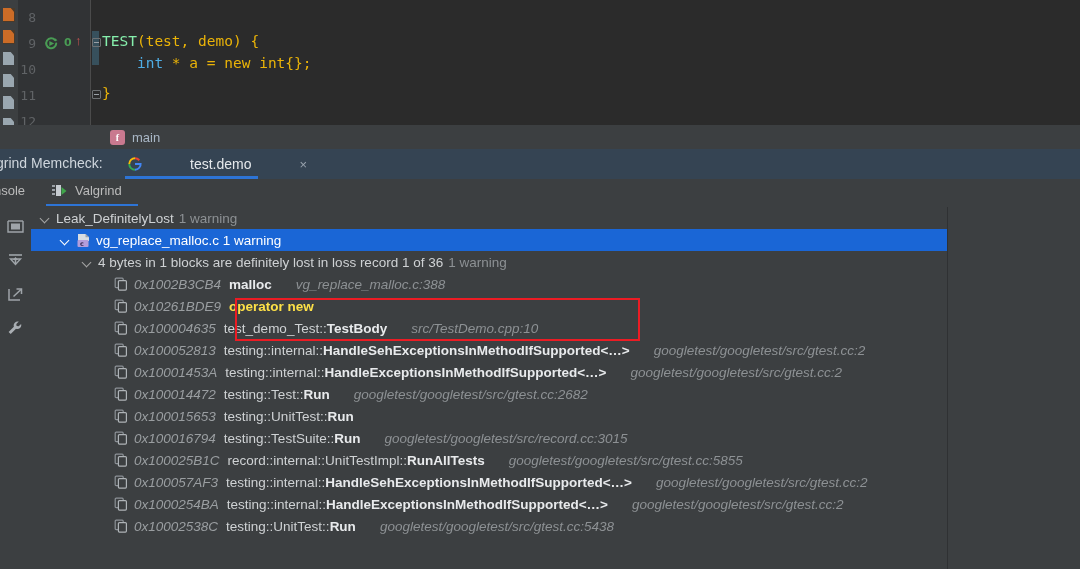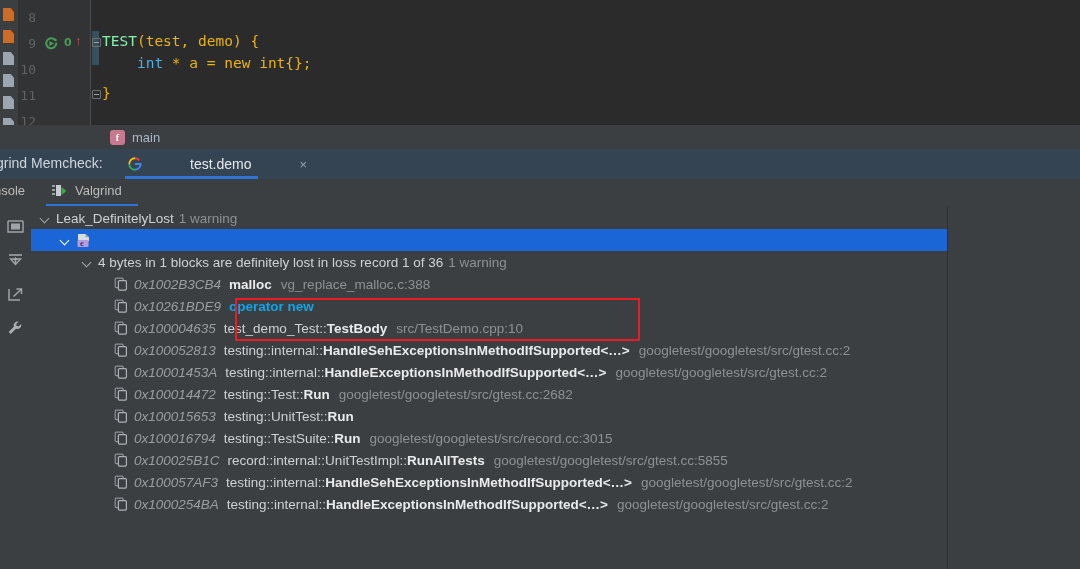--- a/index.html
+++ b/index.html
@@ -211,21 +211,21 @@
   .row.sel .label-main { color: #ffffff; }
   .label-dim { color: #8d9194; margin-left: 5px; }
 
   .addr {
     font-style: italic; color: #9a9ea1; font-size: 13.5px;
     margin-right: 8px;
   }
   .fn { color: #cfd2d4; }
   .fn b { font-weight: bold; color: #e8eaec; }
   .src {
-    color: #8d9194; margin-left: 9px;
+    font-style: italic; color: #8d9194; margin-left: 24px;
   }
 
   
   .red-box {
     position: absolute;
     left: 235px; top: 298px;
     width: 405px; height: 43px;
     border: 2px solid #ec1c24;
     box-sizing: border-box;
     pointer-events: none;
@@ -380,20 +380,21 @@
     <div class="row sel" style="padding-left:29px">
       <span class="chev"></span>
       <span class="cfile-icon">
         <svg width="15" height="15" viewBox="0 0 15 15">
           <path d="M2 1 H9.5 L13 4.2 V8 H2 Z" fill="#d8dde2"></path>
           <path d="M9.5 1 L13 4.2 H9.5 Z" fill="#9aa3ab"></path>
           <rect x="1.5" y="7" width="11" height="7" rx="1" fill="#b39ddb"></rect>
           <text x="4" y="12.6" font-family="DejaVu Sans, sans-serif" font-size="6.5" font-weight="bold" fill="#3a2b55">c</text>
         </svg>
       </span>
+      <span class="label-main">vg_replace_malloc.c 1 warning</span>
     </div>
 
     <div class="row" style="padding-left:51px">
       <span class="chev"></span>
       <span class="label-main">4 bytes in 1 blocks are definitely lost in loss record 1 of 36</span>
       <span class="label-dim">1 warning</span>
     </div>
 
     <div id="frames">
         <div class="row" style="padding-left: 83px;">
@@ -408,21 +409,21 @@
           <span class="src">vg_replace_malloc.c:388</span>
         </div>
         <div class="row" style="padding-left: 83px;">
           <span class="frame-icon">
             <svg width="14" height="14" viewBox="0 0 14 14">
               <rect x="1.2" y="1.2" width="8" height="9.5" rx="1" fill="none" stroke="#9aa0a6" stroke-width="1.2"></rect>
               <rect x="4.4" y="3.6" width="8" height="9.5" rx="1" fill="#3c3f41" stroke="#c3c8cc" stroke-width="1.2"></rect>
             </svg>
           </span>
           <span class="addr">0x10261BDE9</span>
-          <span class="fn"><span style="font-weight: bold; color: #0ea5e9;">operator new</span></span>
+          <span class="fn"><span style="font-weight: bold; color: #fde047;">operator new</span></span>
         </div>
         <div class="row" style="padding-left: 83px;">
           <span class="frame-icon">
             <svg width="14" height="14" viewBox="0 0 14 14">
               <rect x="1.2" y="1.2" width="8" height="9.5" rx="1" fill="none" stroke="#9aa0a6" stroke-width="1.2"></rect>
               <rect x="4.4" y="3.6" width="8" height="9.5" rx="1" fill="#3c3f41" stroke="#c3c8cc" stroke-width="1.2"></rect>
             </svg>
           </span>
           <span class="addr">0x100004635</span>
           <span class="fn"><span>test_demo_Test::</span><b>TestBody</b></span>
@@ -508,18 +509,29 @@
           <span class="frame-icon">
             <svg width="14" height="14" viewBox="0 0 14 14">
               <rect x="1.2" y="1.2" width="8" height="9.5" rx="1" fill="none" stroke="#9aa0a6" stroke-width="1.2"></rect>
               <rect x="4.4" y="3.6" width="8" height="9.5" rx="1" fill="#3c3f41" stroke="#c3c8cc" stroke-width="1.2"></rect>
             </svg>
           </span>
           <span class="addr">0x1000254BA</span>
           <span class="fn"><span>testing::internal::</span><b>HandleExceptionsInMethodIfSupported&lt;…&gt;</b></span>
           <span class="src">googletest/googletest/src/gtest.cc:2</span>
         </div>
+        <div class="row" style="padding-left: 83px;">
+          <span class="frame-icon">
+            <svg width="14" height="14" viewBox="0 0 14 14">
+              <rect x="1.2" y="1.2" width="8" height="9.5" rx="1" fill="none" stroke="#9aa0a6" stroke-width="1.2"></rect>
+              <rect x="4.4" y="3.6" width="8" height="9.5" rx="1" fill="#3c3f41" stroke="#c3c8cc" stroke-width="1.2"></rect>
+            </svg>
+          </span>
+          <span class="addr">0x10002538C</span>
+          <span class="fn"><span>testing::UnitTest::</span><b>Run</b></span>
+          <span class="src">googletest/googletest/src/gtest.cc:5438</span>
+        </div>
       </div>
   </div>
 
   <div class="red-box"></div>
 
 </div>
 
 </body></html>

